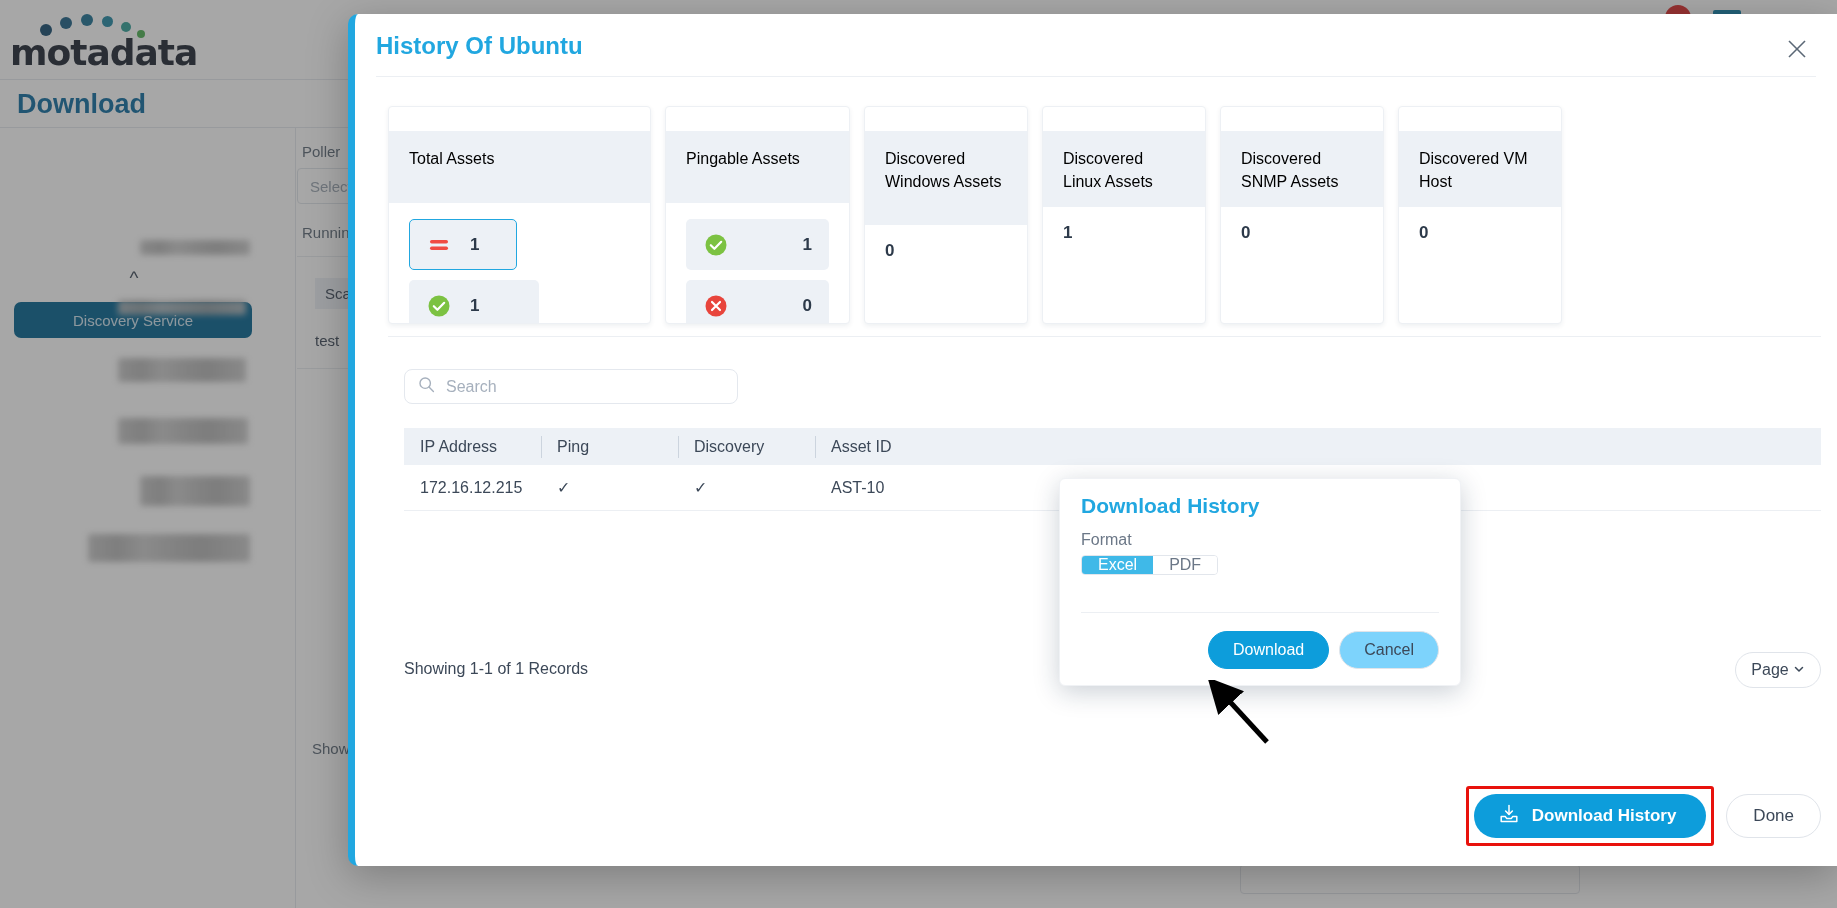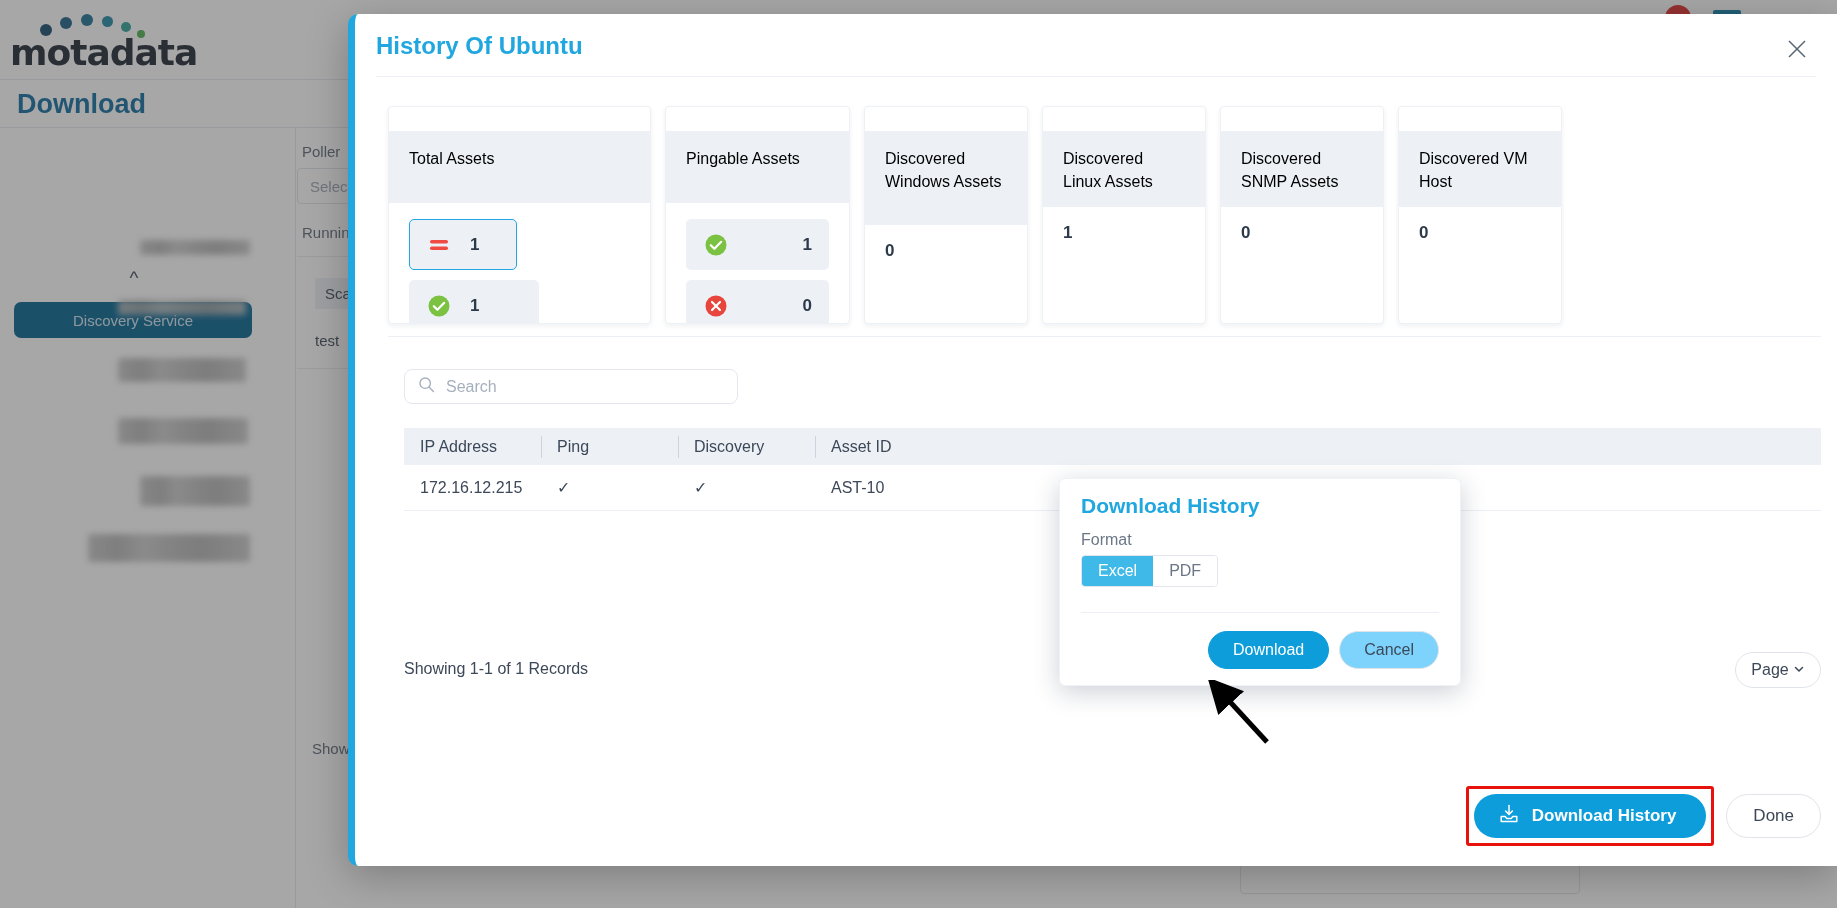--- a/index.html
+++ b/index.html
@@ -164,21 +164,21 @@
 
   
   #popover {
     position:absolute; left:704px; top:464px; width:402px; height:208px;
     background:#fff; border-radius:6px;
     box-shadow:0 6px 26px rgba(20,40,70,.22); border:1px solid #f0f2f5;
   }
   #pop-title { position:absolute; left:21px; top:15px; font-size:21px; font-weight:600; color:#21a7e0; }
   #pop-fmt-label { position:absolute; left:21px; top:52px; font-size:16px; color:#6b7787; }
   #pop-seg {
-    position:absolute; left:21px; top:76px; height:32px;
+    position:absolute; left:21px; top:76px; height:20px;
     border:1px solid #e2e6ec; border-radius:4px; overflow:hidden; display:flex;
   }
   #pop-seg .seg {
     min-width:57px; padding:0 16px; display:flex; align-items:center; justify-content:center;
     font-size:16px; color:#6b7787; background:#fff;
   }
   #pop-seg .seg.active { background:#3fb9e8; color:#fff; }
   #pop-rule { position:absolute; left:21px; right:21px; top:133px; height:1px; background:#eceff3; }
   #pop-actions {
     position:absolute; right:21px; top:152px; display:flex; gap:10px; align-items:center;

